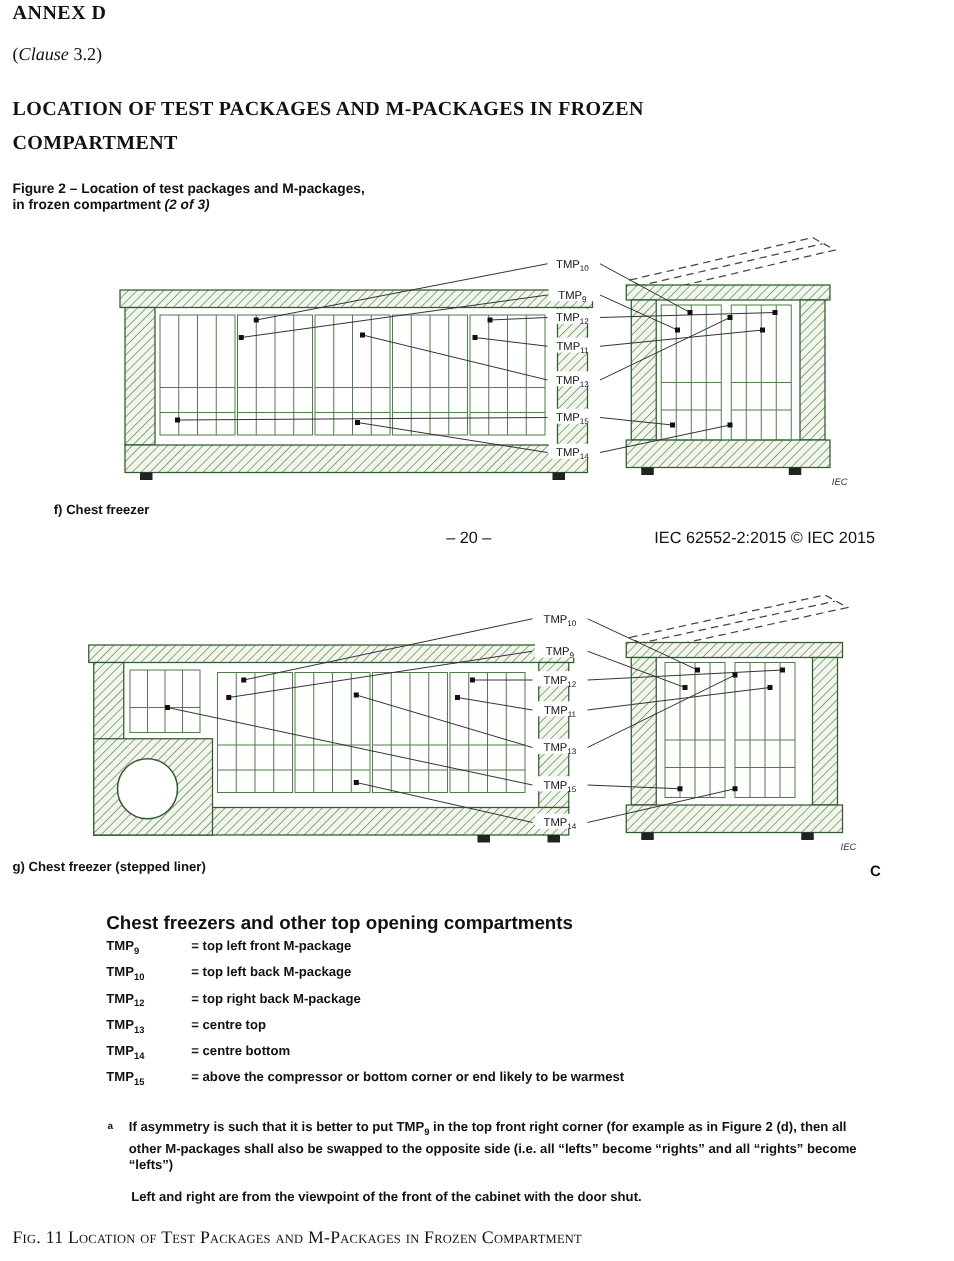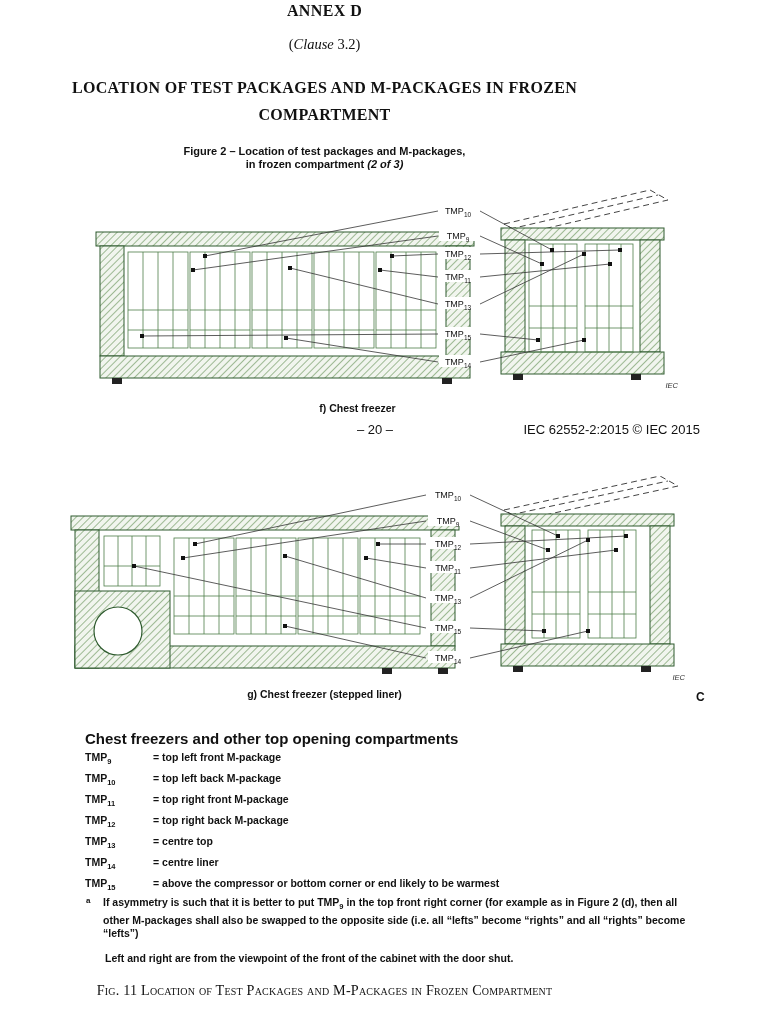--- a/index.html
+++ b/index.html
@@ -3,21 +3,21 @@
 <meta charset="utf-8">
 <style>
   * { margin:0; padding:0; box-sizing:border-box; }
   html,body { background:#fff; }
   body {
     width:763px; height:1009px; position:relative;
     font-family:"Liberation Sans", sans-serif; color:#111;
     overflow:hidden;
   }
   .abs { position:absolute; }
-  .centered { left:0; width:649px; text-align:center; }
+  .centered { left:10px; width:649px; }
   .serif { font-family:"Liberation Serif", serif; }
   .annex-title { top:2px; font-size:16px; font-weight:bold; letter-spacing:.4px; }
   .clause-line { top:36px; font-size:14.5px; }
   .main-title { top:74px; font-size:16px; font-weight:bold; line-height:27px; letter-spacing:.3px; }
   .fig2-caption { top:145px; font-size:11px; font-weight:bold; line-height:13px; }
   .diagram-caption { font-size:10.5px; font-weight:bold; }
   .f-caption { top:402px;margin-left:33px; }
   .g-caption { top:688px; }
   .footer-page { top:422px; left:330px; width:90px; text-align:center; font-size:13px; }
   .footer-copy { top:422px; right:63px; font-size:13px; }
@@ -275,34 +275,30 @@
 <div class="abs legend-items">
   <div class="legend-row">
     <span class="tmp-l"><span>TMP</span><sub>9</sub></span>
     <span class="tmp-t">= top left front M-package</span>
   </div>
   <div class="legend-row">
     <span class="tmp-l"><span>TMP</span><sub>10</sub></span>
     <span class="tmp-t">= top left back M-package</span>
   </div>
   <div class="legend-row">
-    <span class="tmp-l"><span>TMP</span><sub>11</sub></span>
-    <span class="tmp-t">= top right front M-package</span>
-  </div>
-  <div class="legend-row">
     <span class="tmp-l"><span>TMP</span><sub>12</sub></span>
     <span class="tmp-t">= top right back M-package</span>
   </div>
   <div class="legend-row">
     <span class="tmp-l"><span>TMP</span><sub>13</sub></span>
     <span class="tmp-t">= centre top</span>
   </div>
   <div class="legend-row">
     <span class="tmp-l"><span>TMP</span><sub>14</sub></span>
-    <span class="tmp-t">= centre liner</span>
+    <span class="tmp-t">= centre bottom</span>
   </div>
   <div class="legend-row">
     <span class="tmp-l"><span>TMP</span><sub>15</sub></span>
     <span class="tmp-t">= above the compressor or bottom corner or end likely to be warmest</span>
   </div>
 </div>
 
 <p class="footnote">
   <sup class="marker">a</sup><span>If asymmetry is such that it is better to put </span><span><span>TMP</span><sub>9</sub></span><span> in the top front right corner (for example as in Figure 2 (d), then all other M-packages shall also be swapped to the opposite side (i.e. all “lefts” become “rights” and all “rights” become “lefts”)</span>
 </p>

